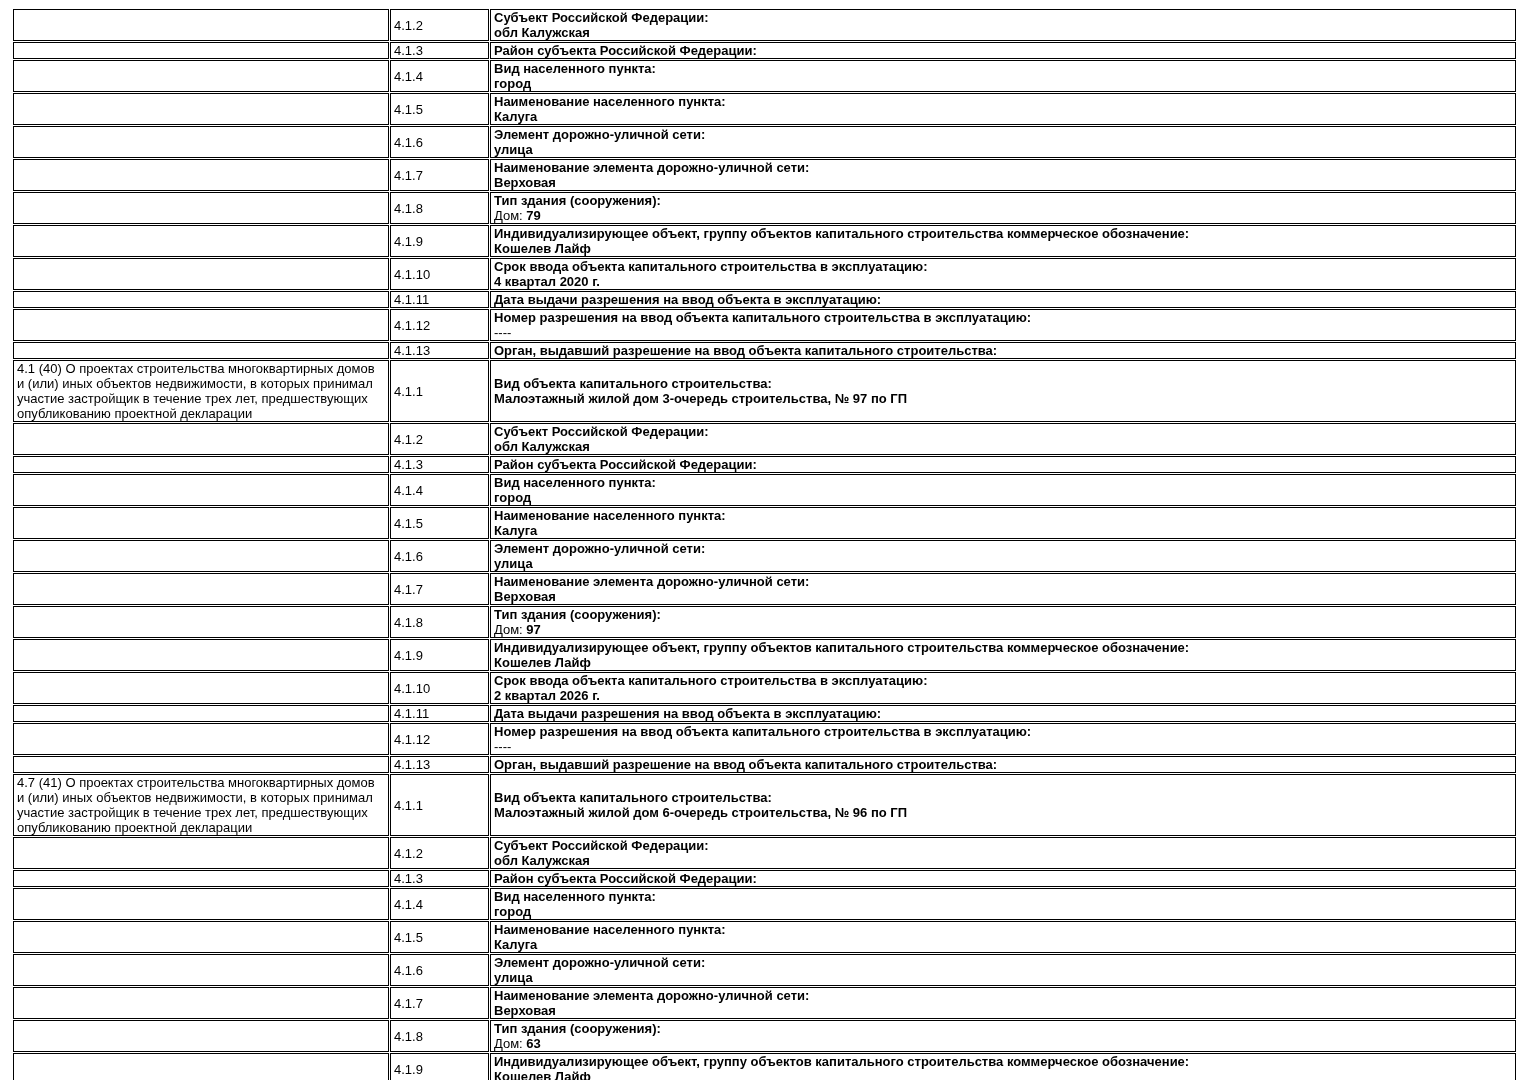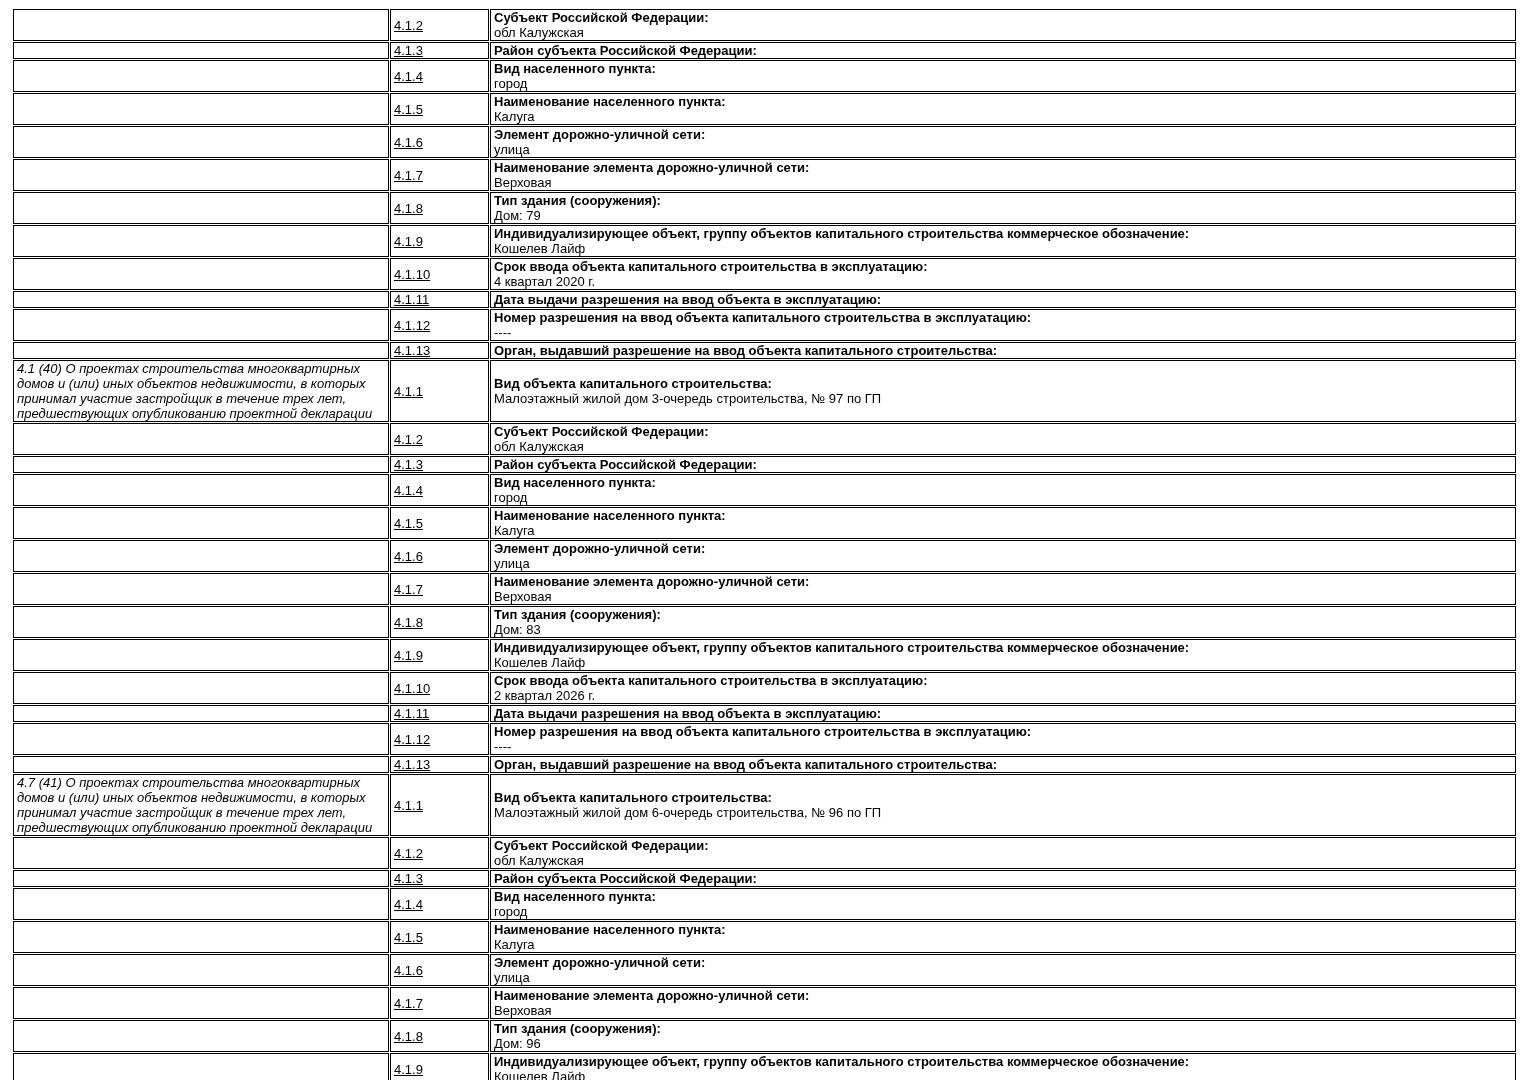--- a/index.html
+++ b/index.html
@@ -30,31 +30,29 @@
     vertical-align: middle;
     overflow: hidden;
     background: #ffffff;
     word-wrap: break-word;
   }
   td.c-section {
     vertical-align: top;
     font-size: 12.5px;
     line-height: 15px;
     padding: 0 2px;
-    font-style: italic;
   }
   td.c-num {
     padding-left: 4px;
-    text-decoration: underline;
   }
   td.c-content .lbl {
     font-weight: bold;
   }
   td.c-content .val .vb {
-    font-weight: normal;
+    font-weight: bold;
   }
   td.c-content .val .vp {
     font-weight: normal;
   }
 </style>
 </head>
 <body>
 
 <table class="decl">
   <colgroup>
@@ -213,21 +211,21 @@
     <td class="c-content">
       <div class="lbl">Наименование элемента дорожно-уличной сети:</div>
       <div class="val"><span class="vp"></span><span class="vb">Верховая</span></div>
     </td>
   </tr>
       <tr>
     <td class="c-section"></td>
     <td class="c-num">4.1.8</td>
     <td class="c-content">
       <div class="lbl">Тип здания (сооружения):</div>
-      <div class="val"><span class="vp">Дом: </span><span class="vb">83</span></div>
+      <div class="val"><span class="vp">Дом: </span><span class="vb">97</span></div>
     </td>
   </tr>
       <tr>
     <td class="c-section"></td>
     <td class="c-num">4.1.9</td>
     <td class="c-content">
       <div class="lbl">Индивидуализирующее объект, группу объектов капитального строительства коммерческое обозначение:</div>
       <div class="val"><span class="vp"></span><span class="vb">Кошелев Лайф</span></div>
     </td>
   </tr>
@@ -317,21 +315,21 @@
     <td class="c-content">
       <div class="lbl">Наименование элемента дорожно-уличной сети:</div>
       <div class="val"><span class="vp"></span><span class="vb">Верховая</span></div>
     </td>
   </tr>
       <tr>
     <td class="c-section"></td>
     <td class="c-num">4.1.8</td>
     <td class="c-content">
       <div class="lbl">Тип здания (сооружения):</div>
-      <div class="val"><span class="vp">Дом: </span><span class="vb">96</span></div>
+      <div class="val"><span class="vp">Дом: </span><span class="vb">63</span></div>
     </td>
   </tr>
       <tr>
     <td class="c-section"></td>
     <td class="c-num">4.1.9</td>
     <td class="c-content">
       <div class="lbl">Индивидуализирующее объект, группу объектов капитального строительства коммерческое обозначение:</div>
       <div class="val"><span class="vp"></span><span class="vb">Кошелев Лайф</span></div>
     </td>
   </tr>

